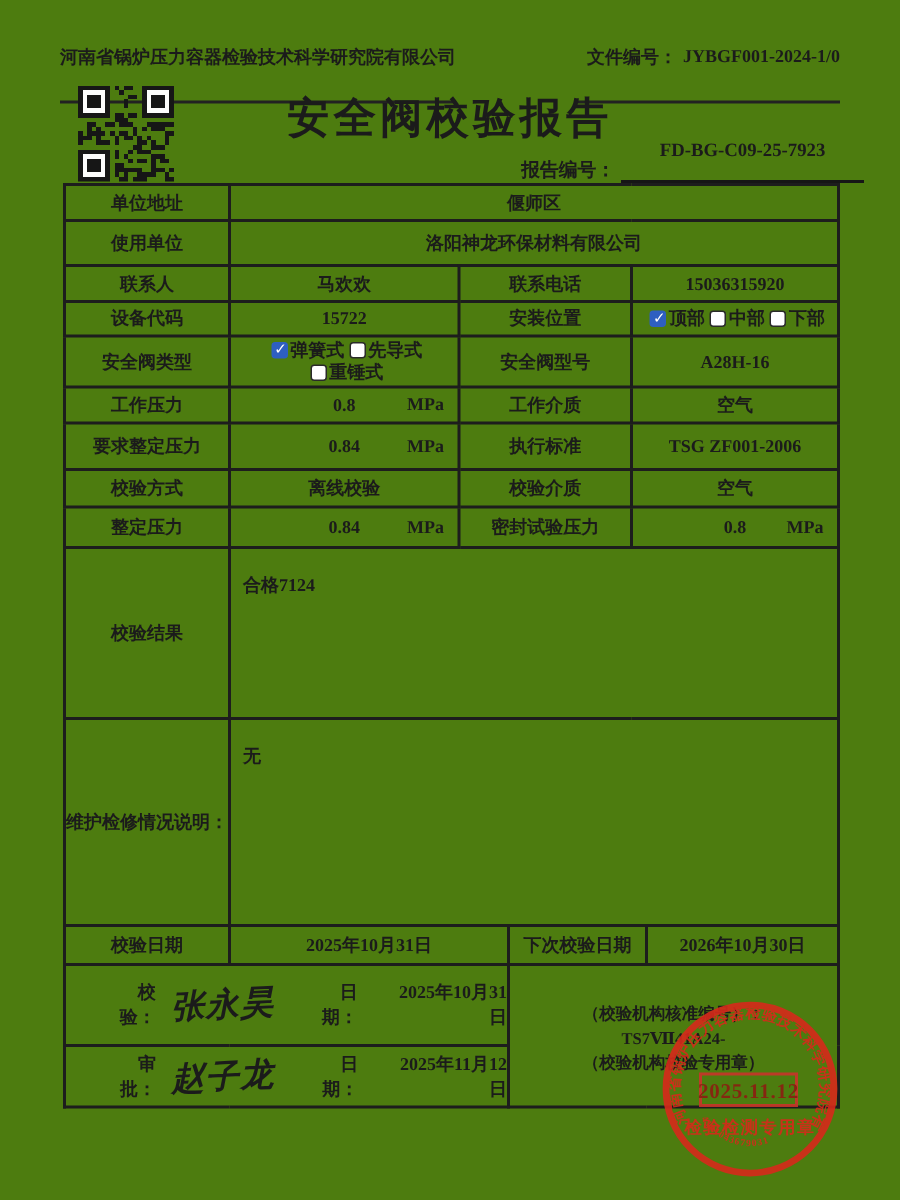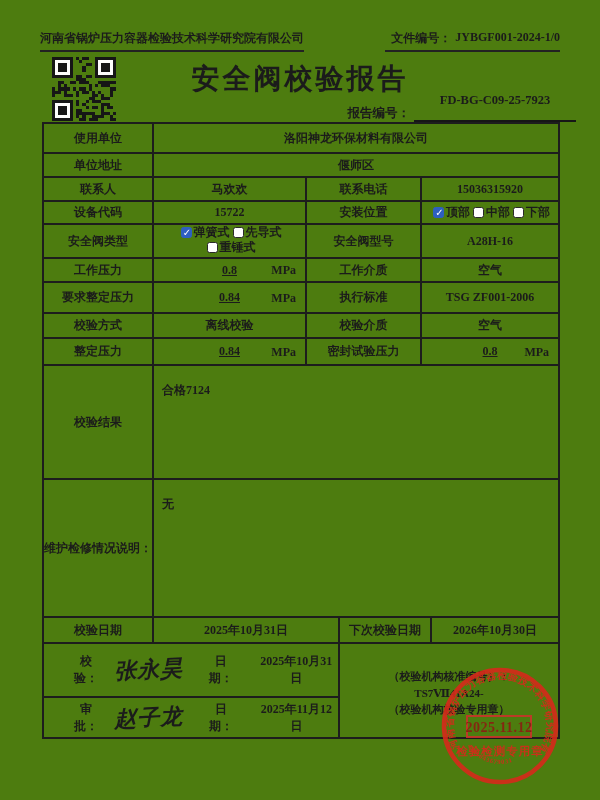--- a/index.html
+++ b/index.html
@@ -3,47 +3,47 @@
 <meta charset="utf-8">
 <style>
   * { margin:0; padding:0; box-sizing:border-box; }
   html,body { width:600px; height:800px; background:#fdfdfc; }
   body { font-family:"Liberation Serif","DejaVu Serif",serif; color:#1b1b1b; font-weight:700; }
   .page { position:relative; width:600px; height:800px; background:#4d7c0f; overflow:hidden; }
 
   
   .doc-header { position:absolute; top:30px; left:40px; right:40px; display:flex; justify-content:space-between; font-size:12px; }
   .doc-header .u { border-bottom:2px solid #222; padding-bottom:3px; white-space:nowrap; }
-  .doc-header .right { display:flex; gap:4px; border-bottom:2px solid #222; padding-bottom:3px; padding-left:6px; }
+  .doc-header .right { display:flex; gap:4px; border-bottom:2px solid #222; padding-bottom:20px; padding-left:6px; }
 
   .qr-box { position:absolute; left:50px; top:57px; width:68px; height:64px; }
   .qr-box svg { width:100%; height:100%; fill:#161616; shape-rendering:crispEdges; }
 
   .title { position:absolute; top:60px; left:0; right:0; text-align:center; font-size:28px; letter-spacing:3px; }
 
   .report-no { position:absolute; top:93px; right:24px; display:flex; align-items:flex-end; font-size:12.5px; }
   .report-no .val { display:inline-block; width:162px; text-align:center; border-bottom:2px solid #161616; padding-bottom:12px; margin-left:4px; }
 
   
   .form-area { position:absolute; top:122px; left:42px; width:516px; }
   table { border-collapse:collapse; width:516px; table-layout:fixed; }
   td { border:2px solid #1d1d1d; font-size:12px; text-align:center; vertical-align:middle; overflow:hidden; }
   .t2 { margin-top:-2px; }
   td.big { vertical-align:top; text-align:left; padding:16px 8px; }
-  td.rel { position:relative;text-decoration:underline; }
+  td.rel { position:relative; }
   .unit { position:absolute; right:9px; top:50%; transform:translateY(-50%); }
-  .lh { line-height:1.25; padding:1px 16px;font-family:Liberation Mono, monospace; }
+  .lh { line-height:1.25; padding:1px 16px; }
 
   
   .cb { display:inline-block; width:11px; height:11px; border:1.5px solid #2a2a2a; border-radius:2.5px; vertical-align:-1.5px; margin:0 2px 0 3px; background:#fff; position:relative; }
   .cb.checked { background:#2e5fc1; border-color:#2e5fc1; }
   .cb.checked::after { content:"✓"; position:absolute; left:0; top:-1px; width:11px; text-align:center; color:#fff; font-size:10px; line-height:12px; font-family:"DejaVu Sans",sans-serif; }
 
   
-  .sigcell { text-align:center; padding-left:24px; }
+  .sigcell { text-align:right; padding-left:24px; }
   .sigline { display:flex; align-items:center; }
   .signature { font-style:italic; font-size:22px; letter-spacing:1px; transform:rotate(-3deg); margin:0 10px 0 10px; white-space:nowrap; }
   .dlabel { margin-left:10px; }
   .dval { margin-left:16px; }
   .orgcell { vertical-align:top; padding-top:24px; font-size:11px; line-height:1.5; text-align:center; }
 
   
   .stamp { position:absolute; left:435px; top:661px; width:130px; height:130px; opacity:0.9; z-index:5; }
   .stamp text { font-weight:700; font-family:"Liberation Serif",serif; }
 </style>
@@ -196,27 +196,27 @@
 
   <div class="form-area">
     <table class="t1">
       <colgroup>
           <col style="width:110px">
           <col style="width:153px">
           <col style="width:115px">
           <col style="width:138px">
         </colgroup>
       <tbody>
-          <tr style="height:30px">
+          <tr style="height:24px">
+        <td>单位地址</td>
+        <td colspan="3">偃师区</td>
+      </tr>
+      <tr style="height:30px">
         <td>使用单位</td>
         <td colspan="3">洛阳神龙环保材料有限公司</td>
-      </tr>
-      <tr style="height:24px">
-        <td>单位地址</td>
-        <td colspan="3">偃师区</td>
       </tr>
       <tr style="height:24px">
         <td>联系人</td>
         <td>马欢欢</td>
         <td>联系电话</td>
         <td>15036315920</td>
       </tr>
       <tr style="height:23px">
         <td>设备代码</td>
         <td>15722</td>

